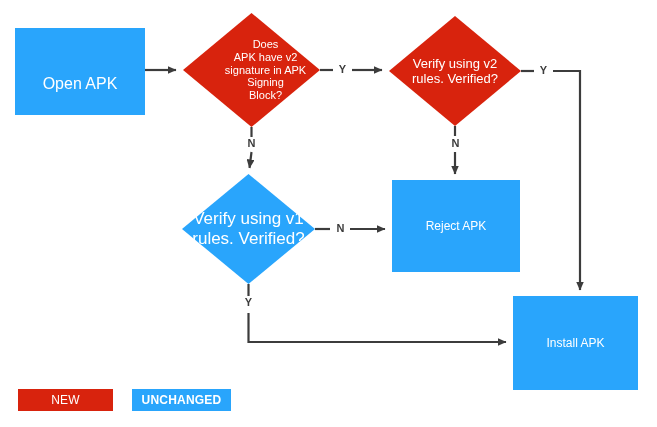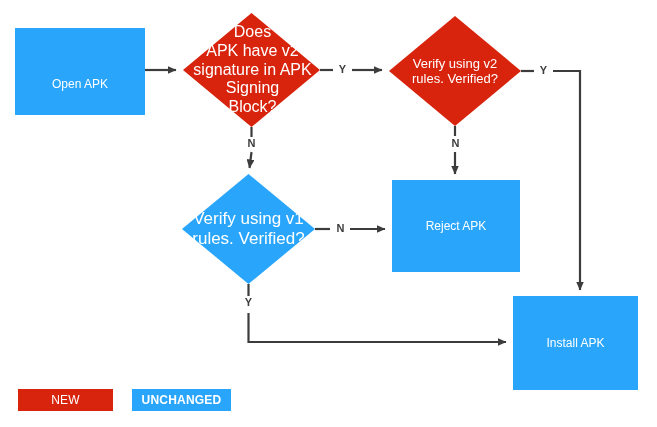--- a/index.html
+++ b/index.html
@@ -90,23 +90,23 @@
     <path d="M521,71 L534,71" stroke="#3c3c3c" stroke-width="2.2" fill="none"></path>
     <path d="M553,71 L580,71 L580,290" stroke="#3c3c3c" stroke-width="2.2" fill="none" marker-end="url(#arrowhead)"></path>
 
     <path d="M315,229 L330,229" stroke="#3c3c3c" stroke-width="2.2" fill="none"></path>
     <path d="M350,229 L385,229" stroke="#3c3c3c" stroke-width="2.2" fill="none" marker-end="url(#arrowhead)"></path>
 
     <path d="M248.5,284 L248.5,296" stroke="#3c3c3c" stroke-width="2.2" fill="none"></path>
     <path d="M248.5,313 L248.5,342 L506,342" stroke="#3c3c3c" stroke-width="2.2" fill="none" marker-end="url(#arrowhead)"></path>
   </svg>
 
-  <div class="node-label" style="left:15px; top:28px; width:130px; height:112px; font-size:12px;">Open APK</div>
+  <div class="node-label" style="left:15px; top:28px; width:130px; height:112px; font-size:16px;">Open APK</div>
 
-  <div class="node-label" style="left:184px; top:13px; width:137px; height:114px; font-size:16px;">Does
+  <div class="node-label" style="left:197px; top:13px; width:137px; height:114px; font-size:11px;">Does
 APK have v2
 signature in APK
 Signing
 Block?</div>
 
   <div class="node-label" style="left:389px; top:16px; width:132px; height:110px; font-size:13px;">Verify using v2
 rules. Verified?</div>
 
   <div class="node-label" style="left:182px; top:174px; width:133px; height:110px; font-size:17px;">Verify using v1
 rules. Verified?</div>

